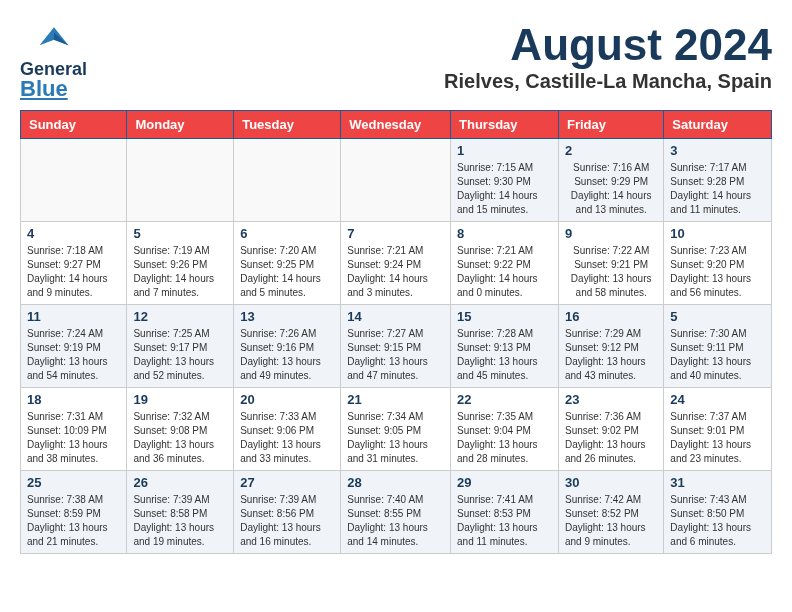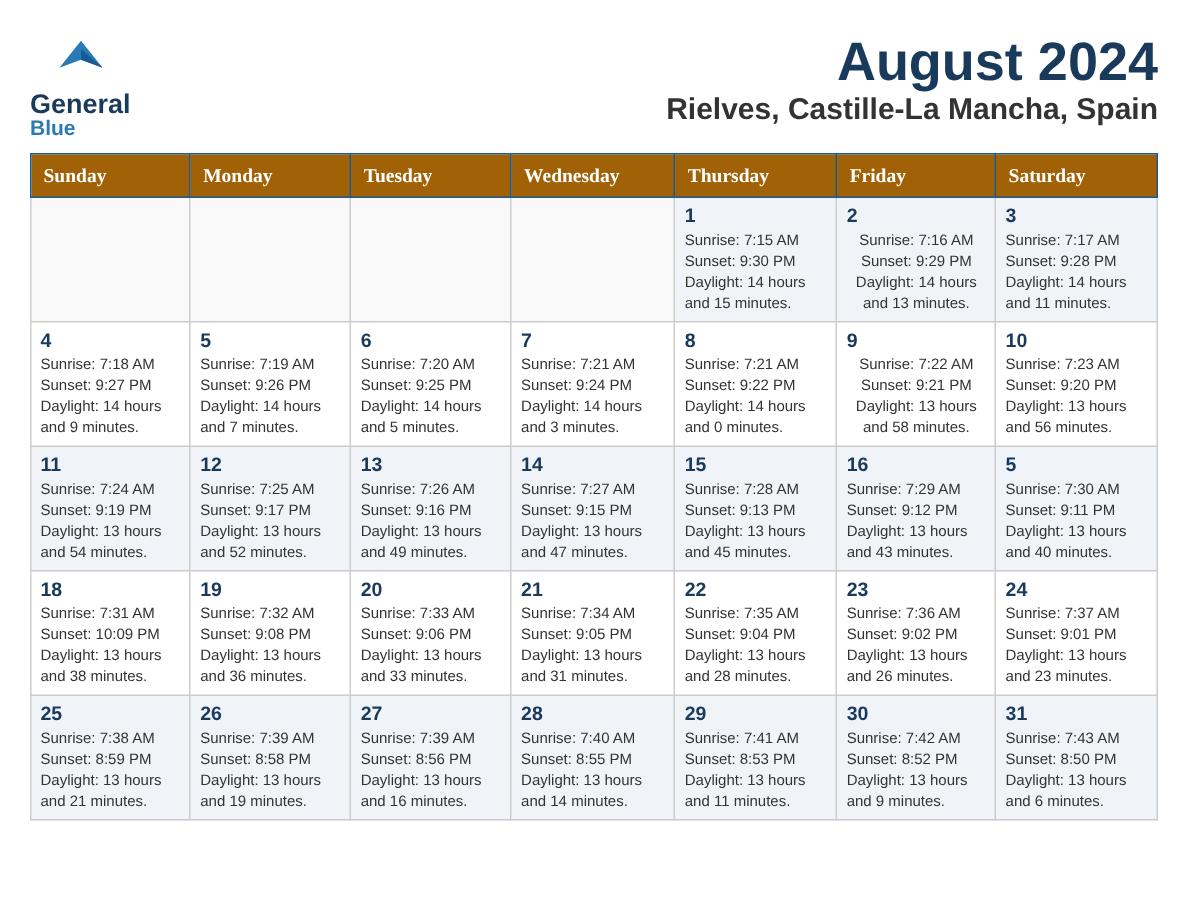--- a/index.html
+++ b/index.html
@@ -13,43 +13,42 @@
     .header-section {
       display: flex;
       justify-content: space-between;
       align-items: flex-start;
       margin-bottom: 10px;
     }
     .title-section {
       text-align: right;
     }
     .calendar-title {
-      font-size: 36px;
+      font-size: 44px;
       font-weight: bold;
       color: #1a3a5c;
     }
     .calendar-subtitle {
       font-size: 20px;
       color: #333;
       font-weight: bold;
     }
     table {
       width: 100%;
       border-collapse: collapse;
       font-size: 11px;
     }
     thead tr th {
-      background-color: #a16207;
+      background-color: #ef4444;
       color: #fff;
       text-align: left;
       padding: 6px 8px;
       font-size: 13px;
       font-weight: bold;
       border: 1px solid #1a5a95;
-      font-family: Liberation Serif, serif;
     }
     tbody tr td {
       border: 1px solid #ccc;
       vertical-align: top;
       padding: 4px 6px;
       width: 113px;
       min-height: 80px;
     }
     tbody tr:nth-child(odd) td {
       background-color: #f0f4f8;
@@ -86,23 +85,24 @@
       display: flex;
       flex-direction: column;
       line-height: 1;
     }
     .logo-general {
       font-size: 18px;
       font-weight: bold;
       color: #1a3a5c;
     }
     .logo-blue-text {
-      font-size: 14px;
+      font-size: 22px;
       font-weight: bold;
       color: #2a7ab5;
+      text-decoration: underline;
     }
   </style>
 </head>
 <body>
 
 <div class="header-section">
   <div class="logo-wrapper">
     <svg class="logo-bird" viewBox="0 0 40 40" xmlns="http://www.w3.org/2000/svg">
       <polygon points="20,8 36,28 20,22 4,28" fill="#2a7ab5"></polygon>
       <polygon points="20,14 36,28 20,22" fill="#1a5a95"></polygon>

